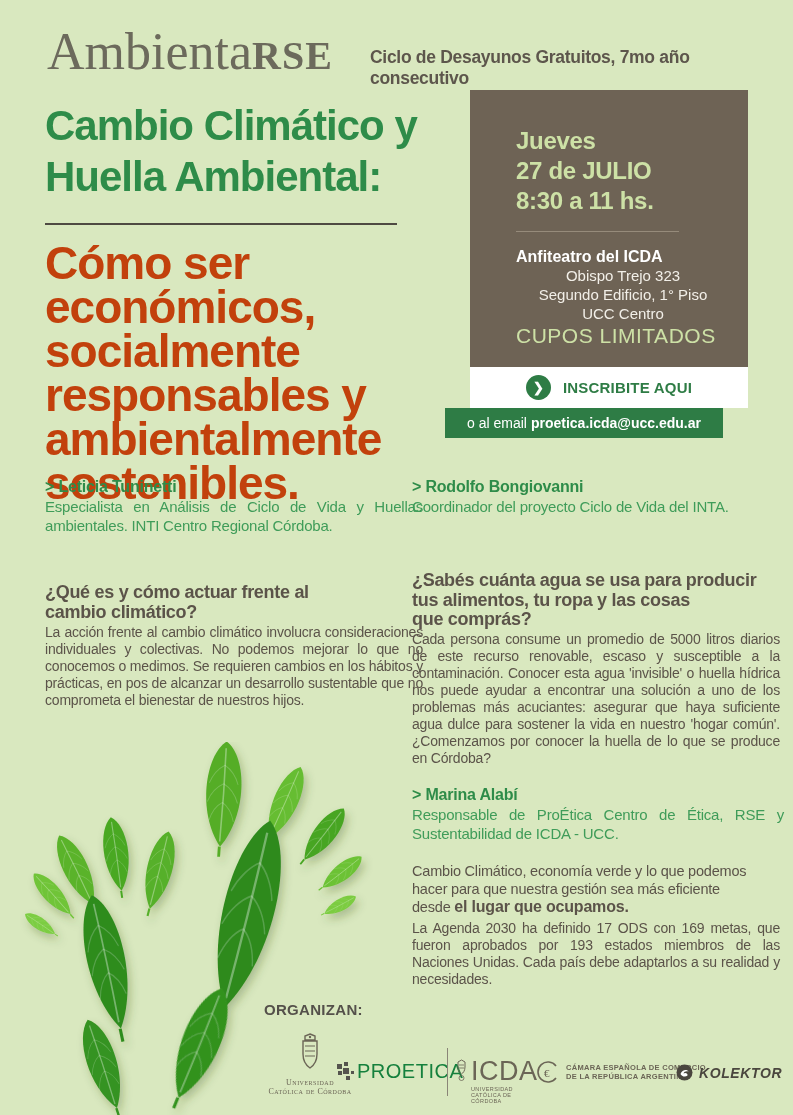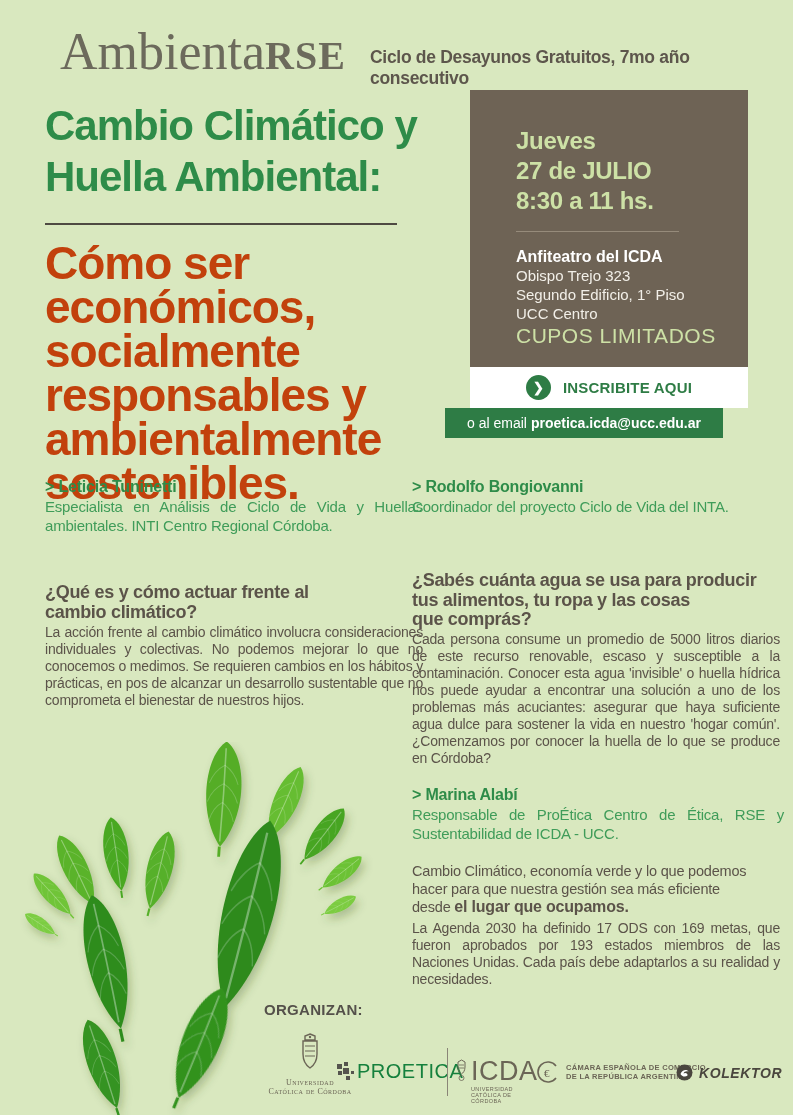--- a/index.html
+++ b/index.html
@@ -1,41 +1,41 @@
 <!DOCTYPE html>
 <html lang="es"><head>
 <meta charset="utf-8">
 <style>
   html,body{margin:0;padding:0;background:#b9c7a4;}
   .poster{position:relative;width:793px;height:1115px;background:#d9e8bf;overflow:hidden;
           font-family:"Liberation Sans",sans-serif;color:#5b5349;}
   .abs{position:absolute;}
 
   
-  .logo{left:60px;top:22px;display:flex;align-items:baseline;color:#6c6a5c;
+  .logo{left:47px;top:22px;display:flex;align-items:baseline;color:#6c6a5c;
         font-family:"Liberation Serif",serif;}
   .logo-main{font-size:52px;font-weight:400;letter-spacing:0px;}
   .logo-suffix{font-size:40px;font-weight:700;letter-spacing:1px;}
   .tagline{left:370px;top:47px;width:400px;font-size:17.5px;font-weight:700;
            color:#5d564c;letter-spacing:-0.3px;}
 
   
   .title{left:45px;top:100px;width:435px;font-size:42px;font-weight:700;line-height:51px;
          color:#2e8c49;letter-spacing:-1px;}
   .hr-title{left:45px;top:223px;width:352px;height:2px;background:#4e4a42;}
   .subtitle{left:45px;top:241px;width:435px;font-size:46px;font-weight:700;line-height:44px;
             color:#c2410c;letter-spacing:-1px;}
 
   
   .event-box{left:470px;top:90px;width:278px;height:277px;background:#6e6355;
              box-sizing:border-box;padding:36px 18px 0 46px;}
   .ev-datetime{font-size:24px;font-weight:700;color:#cde1a6;line-height:30px;letter-spacing:-0.3px;}
   .ev-hr{margin-top:15px;width:163px;height:1px;background:#968b7b;}
   .ev-venue{margin-top:15px;font-size:16px;font-weight:700;color:#ffffff;line-height:19px;}
-  .ev-addr{font-size:15px;color:#f2efe8;line-height:19px;}
+  .ev-addr{font-size:15px;color:#f2efe8;line-height:19px;text-align:center;}
   .ev-cupos{margin-top:1px;font-size:21px;color:#cde1a6;letter-spacing:0.5px;}
 
   
   .cta-white{left:470px;top:367px;width:278px;height:41px;background:#ffffff;
              display:flex;align-items:center;justify-content:center;gap:12px;}
   .cta-circle{width:25px;height:25px;border-radius:50%;background:#2e7c45;color:#fff;
               display:flex;align-items:center;justify-content:center;font-size:13px;font-weight:700;}
   .cta-label{font-size:15px;font-weight:700;color:#2e7c45;letter-spacing:0.2px;}
   .cta-green{left:445px;top:408px;width:278px;height:30px;background:#2e7c45;color:#fff;
              display:flex;align-items:center;justify-content:center;font-size:14px;}

